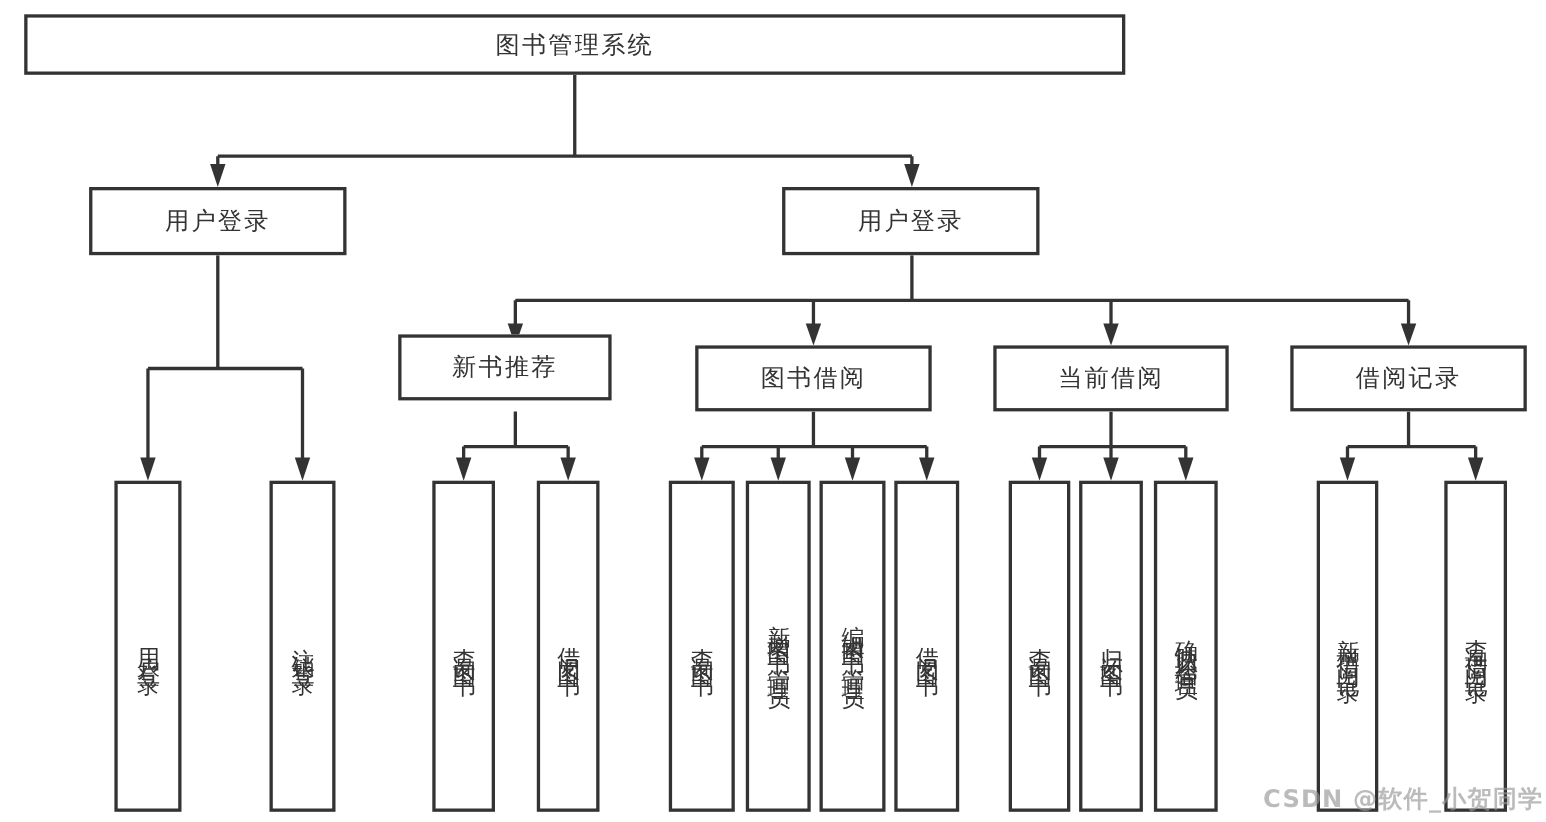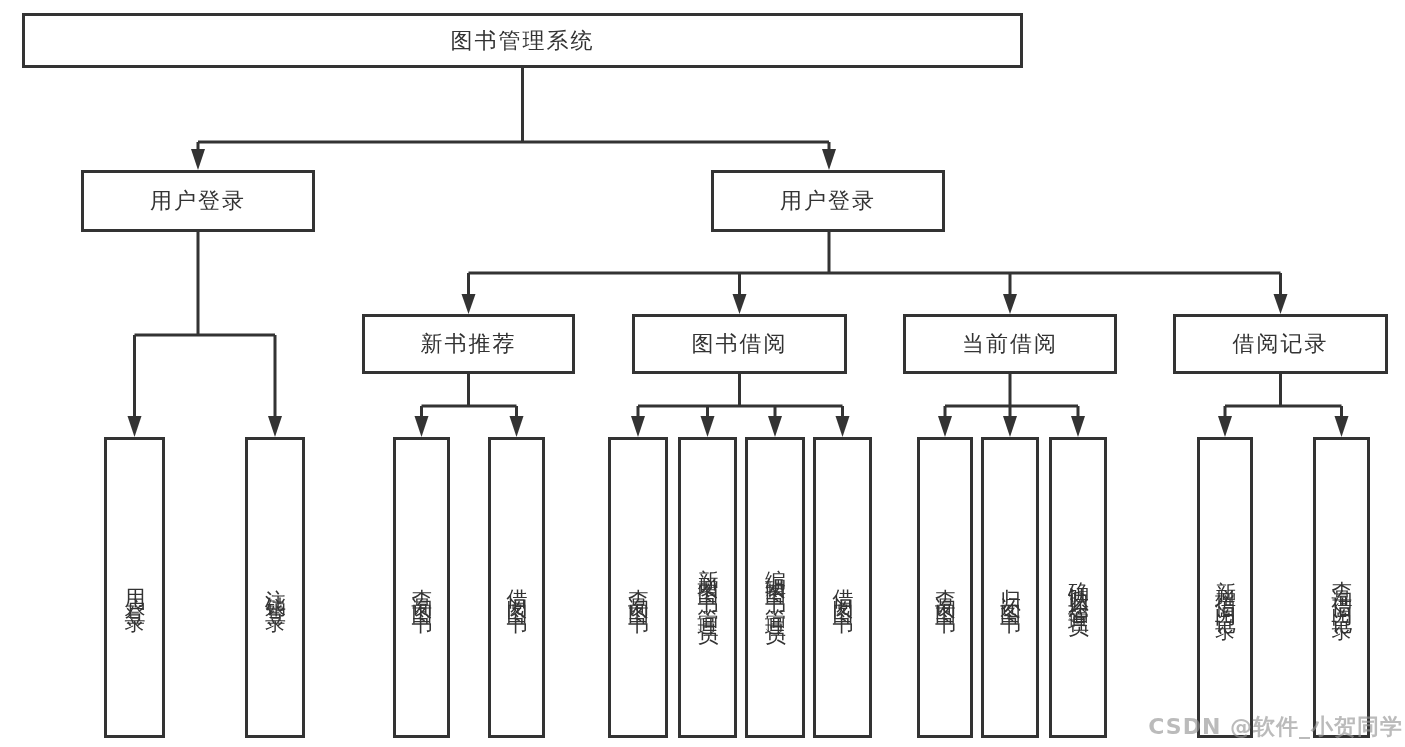--- a/index.html
+++ b/index.html
@@ -74,21 +74,21 @@
     <span class="hlbl">图书管理系统</span>
   </div>
 
   <div class="box" style="left:81px;top:170px;width:234px;height:62px">
     <span class="hlbl">用户登录</span>
   </div>
   <div class="box" style="left:711px;top:170px;width:234px;height:62px">
     <span class="hlbl">用户登录</span>
   </div>
 
-  <div class="box" style="left:362px;top:314px;width:213px;height:60px">
+  <div class="box" style="left:362px;top:304px;width:194px;height:60px">
     <span class="hlbl">新书推荐</span>
   </div>
   <div class="box" style="left:632px;top:314px;width:215px;height:60px">
     <span class="hlbl">图书借阅</span>
   </div>
   <div class="box" style="left:903px;top:314px;width:214px;height:60px">
     <span class="hlbl">当前借阅</span>
   </div>
   <div class="box" style="left:1173px;top:314px;width:215px;height:60px">
     <span class="hlbl">借阅记录</span>

